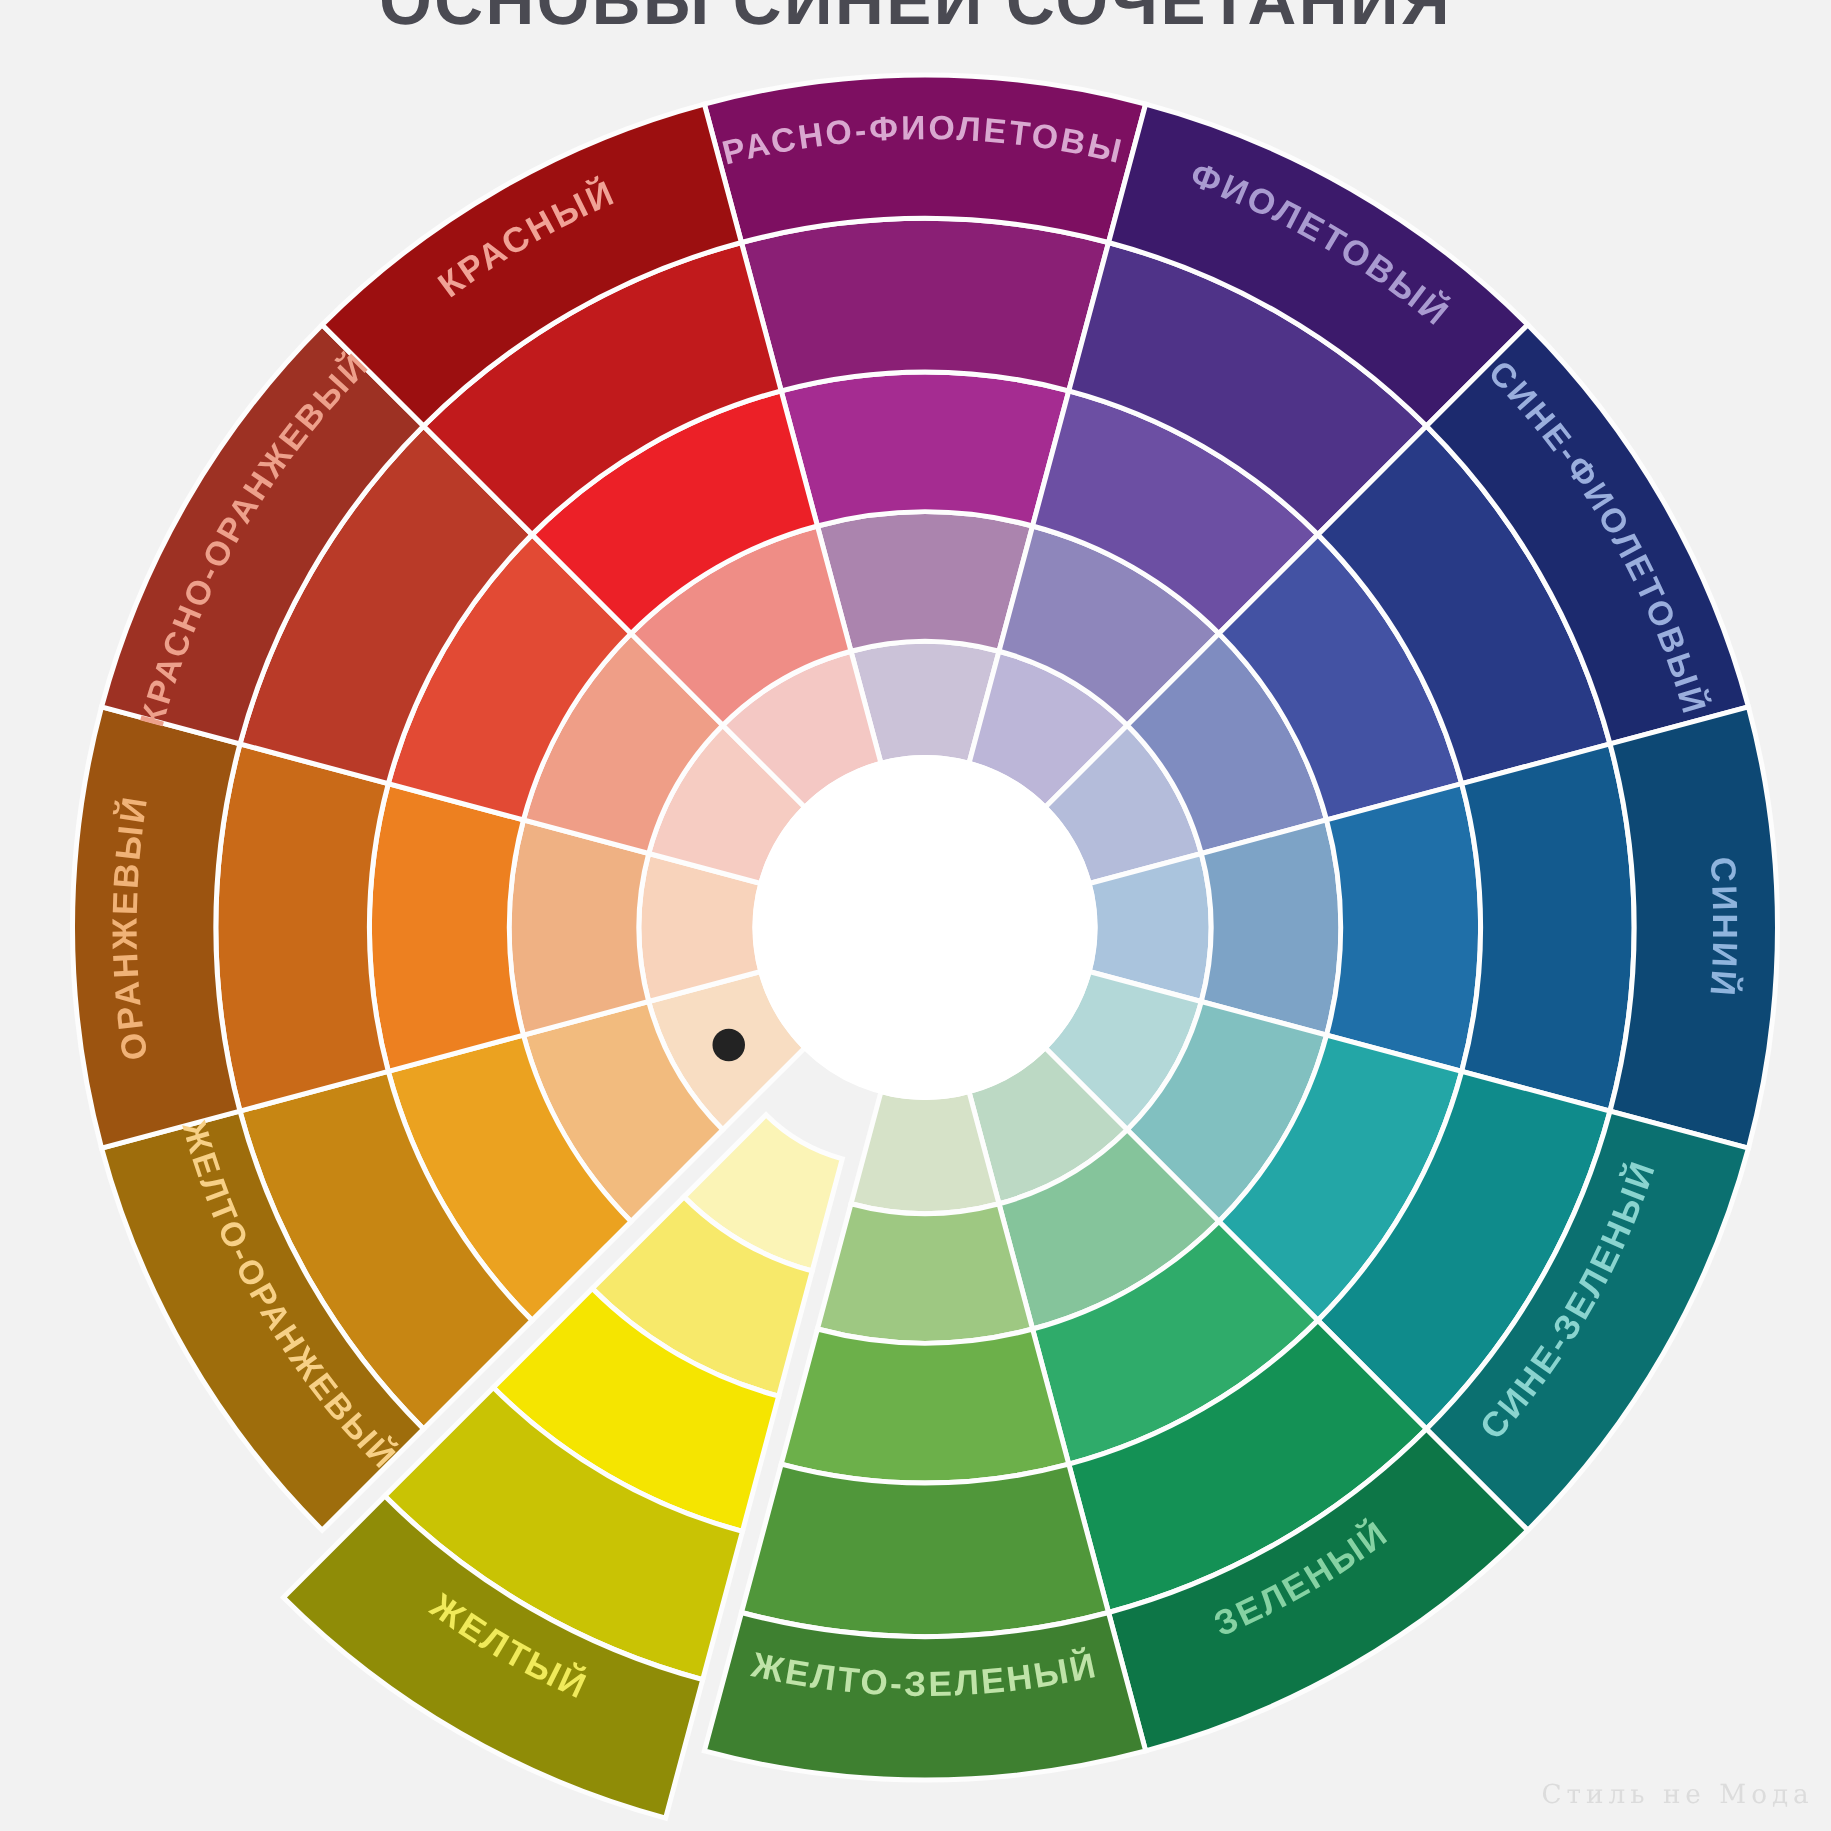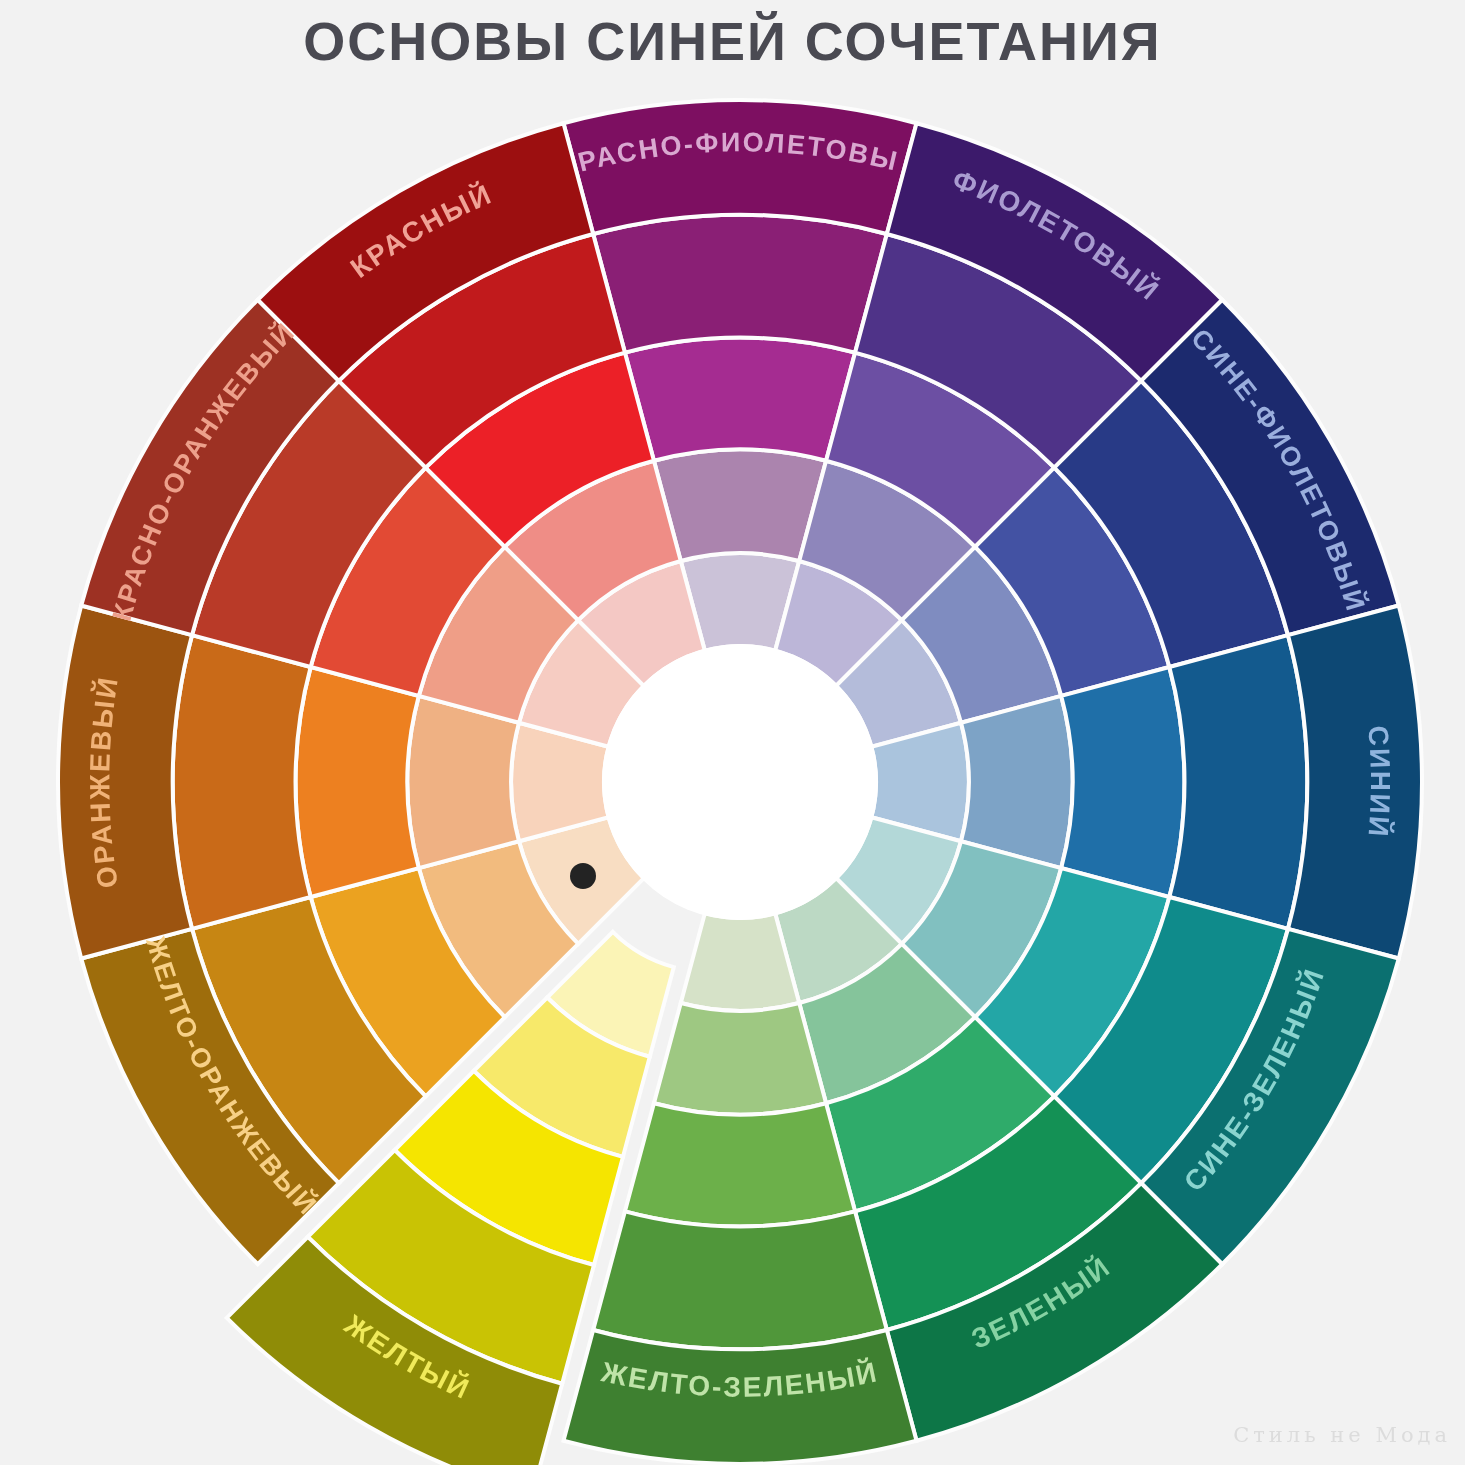--- a/index.html
+++ b/index.html
@@ -3,21 +3,21 @@
 <meta charset="utf-8">
 <style>
   html,body{margin:0;padding:0;}
   body{
     width:1465px;height:1465px;
     background:#f2f2f2;
     font-family:"Liberation Sans", sans-serif;
     position:relative;
     overflow:hidden;
   }
-  #stage{position:absolute;inset:0;margin-top:40px;}
+  #stage{position:absolute;inset:0;}
   #wheel-title{
     position:absolute;
     top:-30px;left:0;width:1465px;
     text-align:center;
     font-size:54px;
     font-weight:bold;
     letter-spacing:2px;
     color:#4a4a52;
     white-space:nowrap;
     pointer-events:none;

